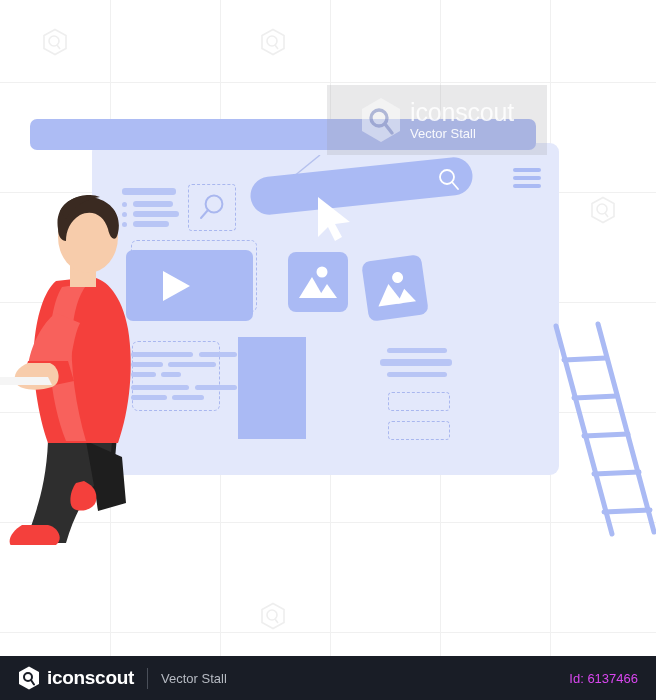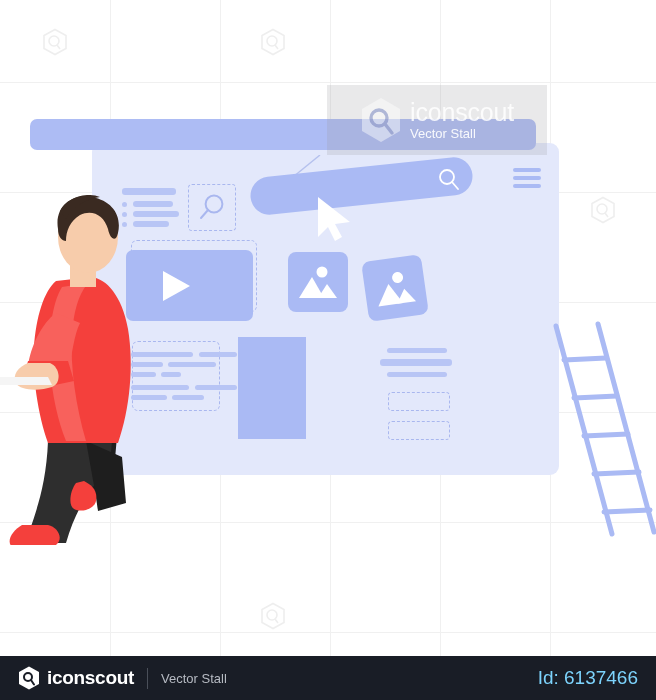--- a/index.html
+++ b/index.html
@@ -206,21 +206,21 @@
     color: #ffffff;
     margin-left: 7px;
     letter-spacing: -0.3px;
   }
   #footer-div {
     width: 1px; height: 21px;
     background: #4a4f59;
     margin: 0 13px;
   }
   #footer-author { font-size: 13px; color: #b6bac2; }
-  #footer-id { margin-left: auto; font-size: 19px; color: #7dd3fc; }
+  #footer-id { margin-left: auto; font-size: 13px; color: #d946ef; }
 </style>
 </head>
 <body>
 
 <div id="canvas">
 
   <div id="grid-layer">
       <div class="grid-v" style="left: 110px;"></div>
       <div class="grid-v" style="left: 220px;"></div>
       <div class="grid-v" style="left: 330px;"></div>

